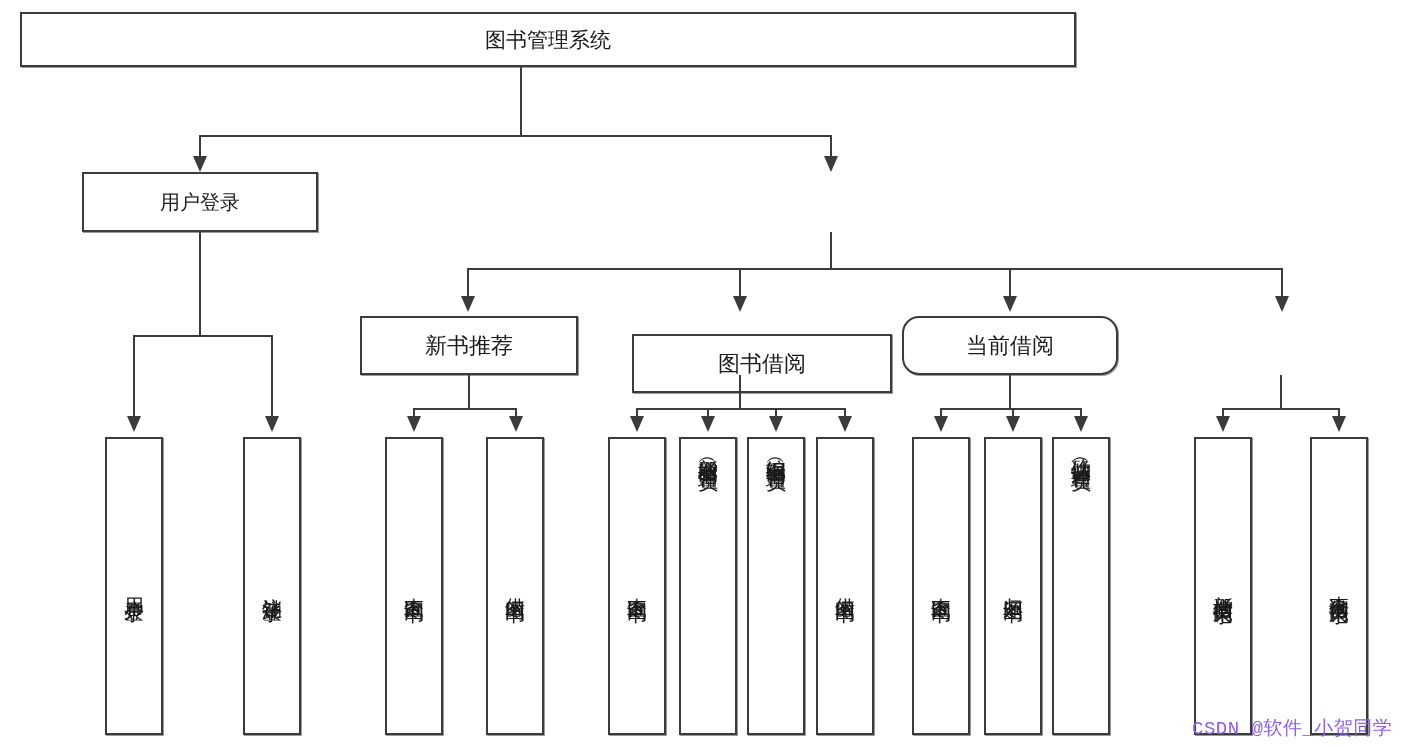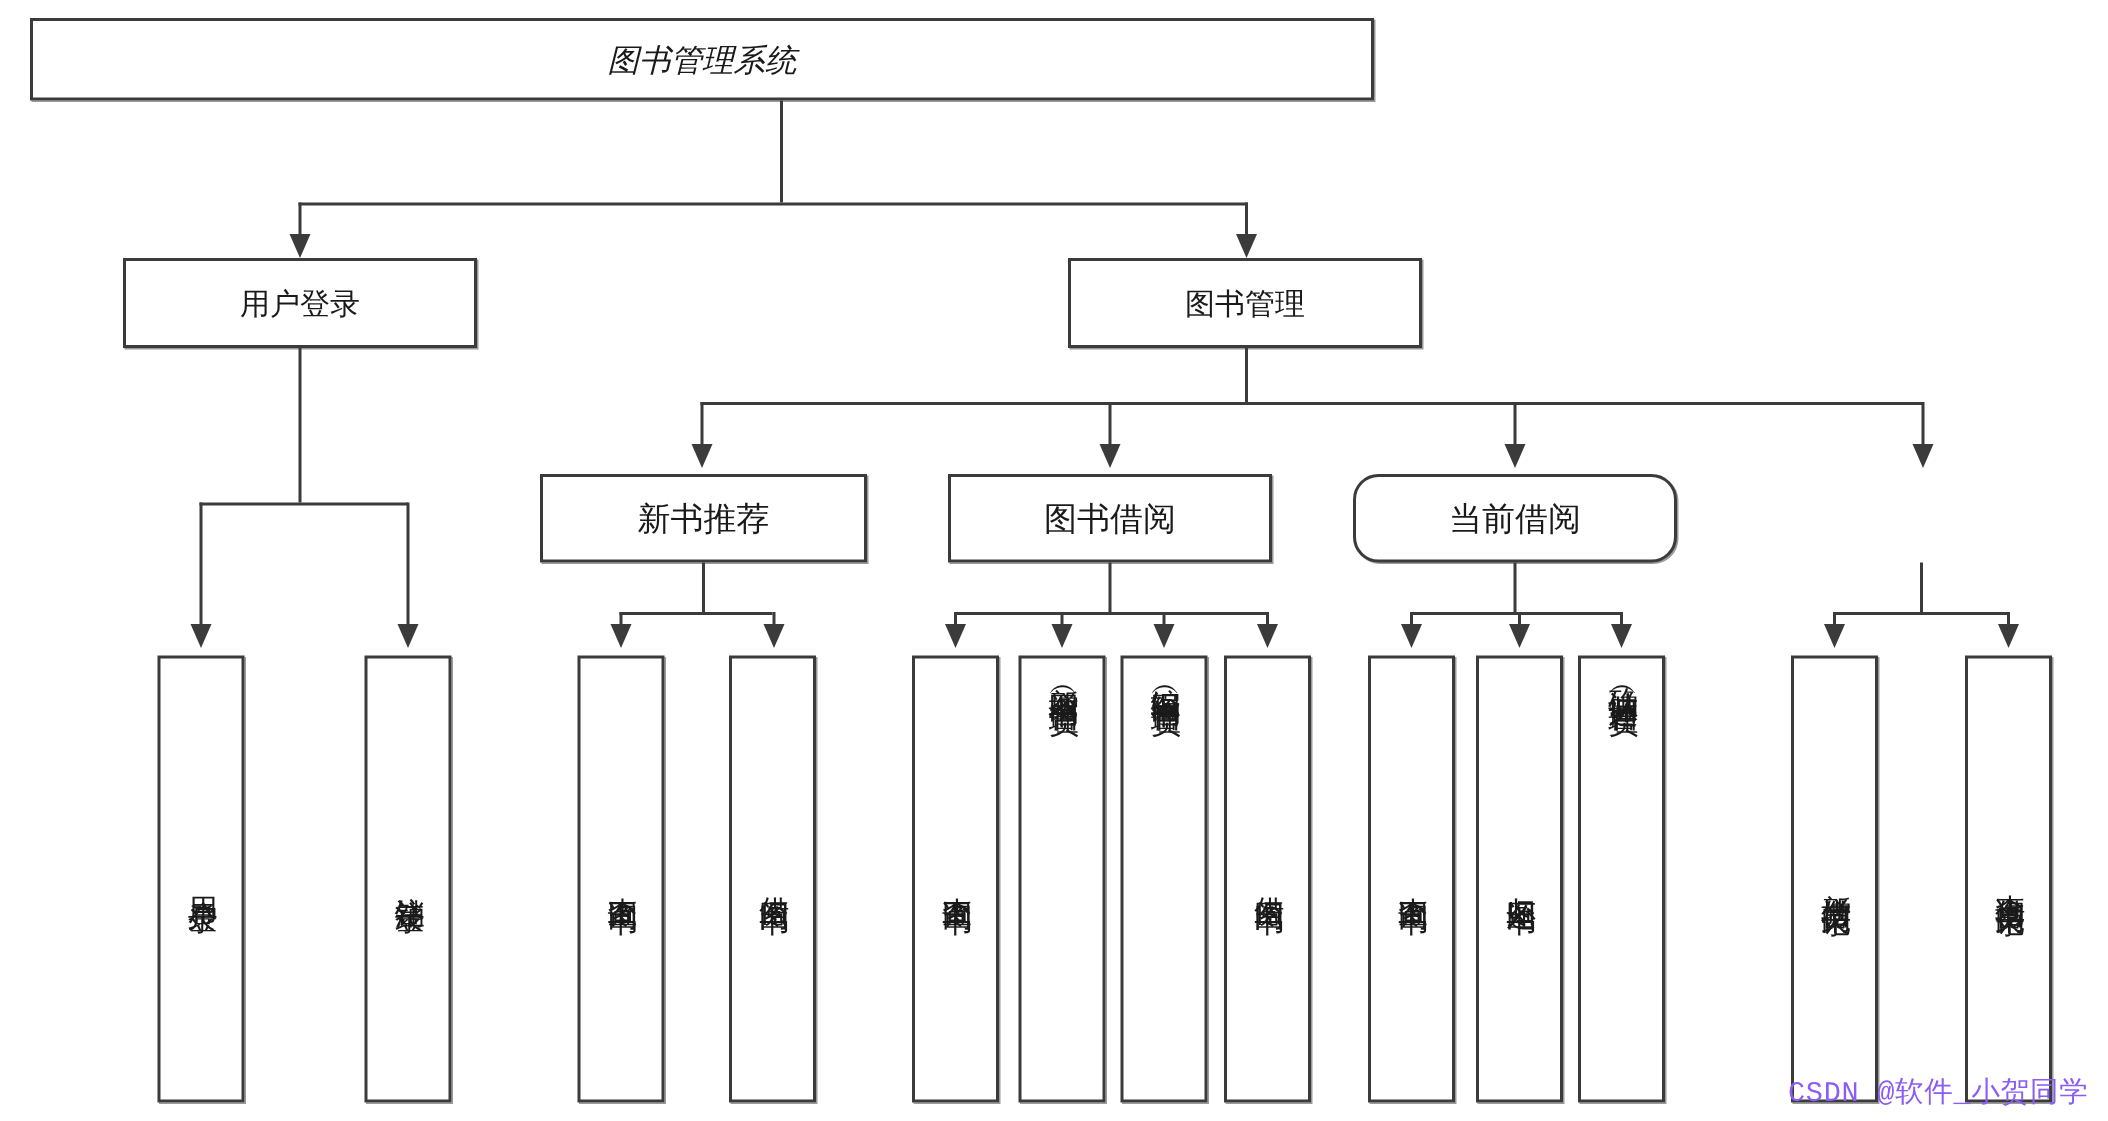--- a/index.html
+++ b/index.html
@@ -81,37 +81,34 @@
     white-space: nowrap;
     letter-spacing: 0.5px;
     font-family: Liberation Mono, monospace;
   }
 </style>
 </head>
 <body>
 
 <div id="canvas">
 
-  <div class="node root" style="left:20px; top:12px; width:896px; height:55px;font-style:italic;">
+  <div class="node root" style="left:20px; top:12px; width:1056px; height:55px;">
     <span>图书管理系统</span>
   </div>
 
   <div class="node level1" style="left:82px; top:172px; width:236px; height:60px;">
     <span>用户登录</span>
   </div>
 
-  <div class="node level1" style="left:712px; top:172px; width:236px; height:60px;">
-    <span>图书管理</span>
-  </div>
 
   <div class="node level2" style="left:360px; top:316px; width:218px; height:59px;">
     <span>新书推荐</span>
   </div>
 
-  <div class="node level2" style="left:632px; top:316px; width:216px; height:59px;">
+  <div class="node level2" style="left:632px; top:334px; width:260px; height:59px;">
     <span>图书借阅</span>
   </div>
 
   <div class="node level2" style="left:902px; top:316px; width:216px; height:59px;border-radius:17px;">
     <span>当前借阅</span>
   </div>
 
 
   <div class="node leaf centered" style="left:105px; top:437px; width:58px; height:298px;">
     <div class="leaf-inner">

